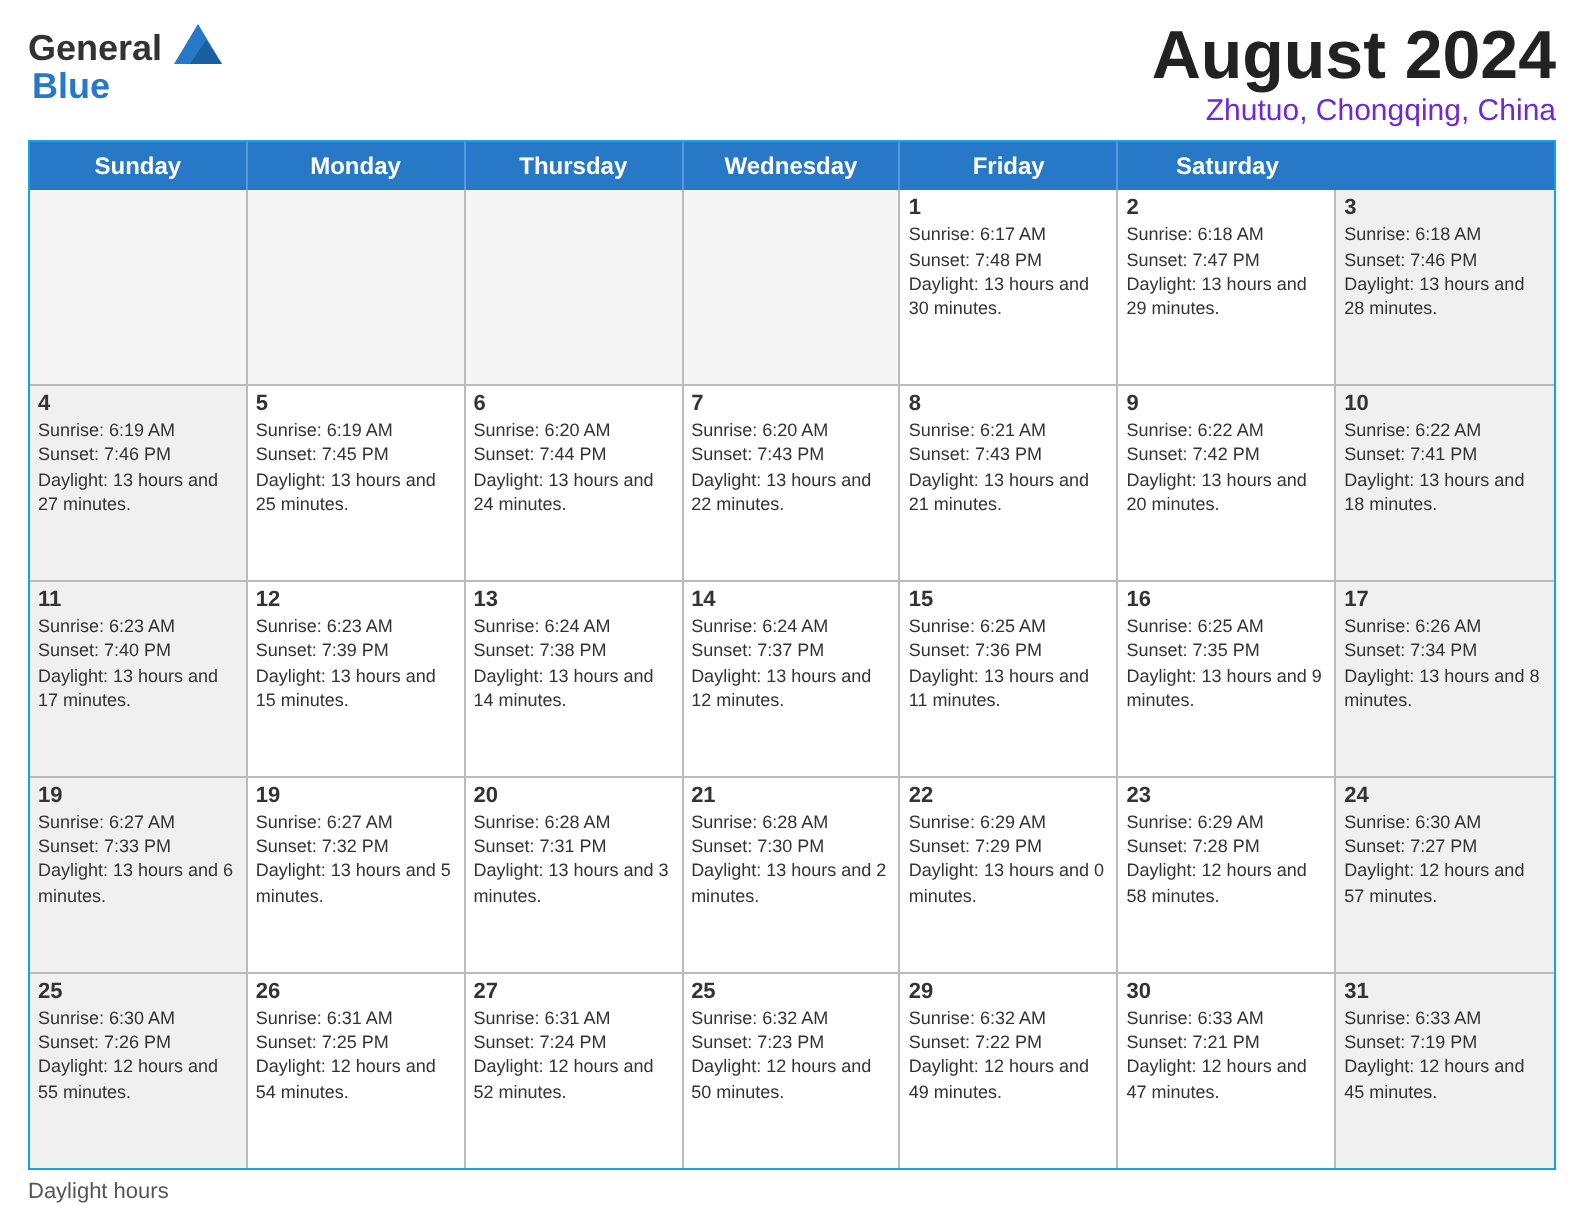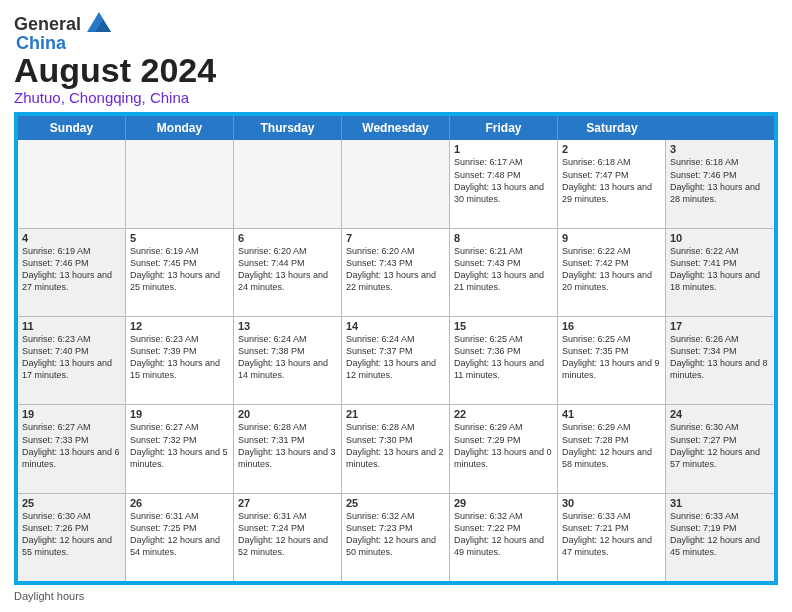--- a/index.html
+++ b/index.html
@@ -15,57 +15,56 @@
       height: 612px;
       padding: 10px 14px 10px 14px;
       display: flex;
       flex-direction: column;
     }
     .header {
       display: flex;
       justify-content: space-between;
       align-items: flex-start;
       margin-bottom: 6px;
-      flex-direction: column;
     }
     .logo {
       display: flex;
       align-items: flex-end;
       gap: 0px;
     }
     .logo-text {
       font-size: 18px;
       font-weight: bold;
       line-height: 1;
     }
     .logo-general { color: #333; }
     .logo-blue { color: #2878c8; }
     .logo-icon {
       width: 28px;
       height: 28px;
       margin-left: 2px;
     }
     .title-block {
-      text-align: left;
+      text-align: right;
     }
     .month-year {
       font-size: 34px;
       font-weight: bold;
       color: #222;
       line-height: 1.1;
     }
     .location {
       font-size: 15px;
       color: #6d28d9;
     }
     .calendar {
       flex: 1;
       display: flex;
       flex-direction: column;
-      border: 4px solid #0ea5e9;
+      border: 1px solid #0ea5e9;
     }
     .cal-header-row {
       display: grid;
       grid-template-columns: repeat(7, 1fr);
       background: #2878c8;
     }
     .cal-header-cell {
       color: #fff;
       font-size: 12px;
       font-weight: bold;
@@ -123,21 +122,21 @@
   <div class="header">
     <div class="logo">
       <div>
         <div style="display:flex;align-items:center;gap:2px;">
           <span class="logo-text logo-general">General</span>
           <svg class="logo-icon" viewBox="0 0 28 28">
             <polygon points="14,2 26,22 2,22" fill="#2878c8"></polygon>
             <polygon points="18,10 26,22 10,22" fill="#1a5fa0"></polygon>
           </svg>
         </div>
-        <span class="logo-text logo-blue" style="display:block;margin-top:-4px;margin-left:2px;">China</span>
+        <span class="logo-text logo-blue" style="display:block;margin-top:-4px;margin-left:2px;">Blue</span>
       </div>
     </div>
     <div class="title-block">
       <div class="month-year">August 2024</div>
       <div class="location">Zhutuo, Chongqing, China</div>
     </div>
   </div>
 
   <div class="calendar">
     <div class="cal-header-row">
@@ -286,21 +285,21 @@
 Sunset: 7:30 PM
 Daylight: 13 hours and 2 minutes.</div>
           </div>
           <div class="cal-cell">
             <span class="day-num">22</span>
             <div class="cell-text" style="white-space: pre-line;">Sunrise: 6:29 AM
 Sunset: 7:29 PM
 Daylight: 13 hours and 0 minutes.</div>
           </div>
           <div class="cal-cell">
-            <span class="day-num">41</span>
+            <span class="day-num">23</span>
             <div class="cell-text" style="white-space: pre-line;">Sunrise: 6:29 AM
 Sunset: 7:28 PM
 Daylight: 12 hours and 58 minutes.</div>
           </div>
           <div class="cal-cell shaded">
             <span class="day-num">24</span>
             <div class="cell-text" style="white-space: pre-line;">Sunrise: 6:30 AM
 Sunset: 7:27 PM
 Daylight: 12 hours and 57 minutes.</div>
           </div>

